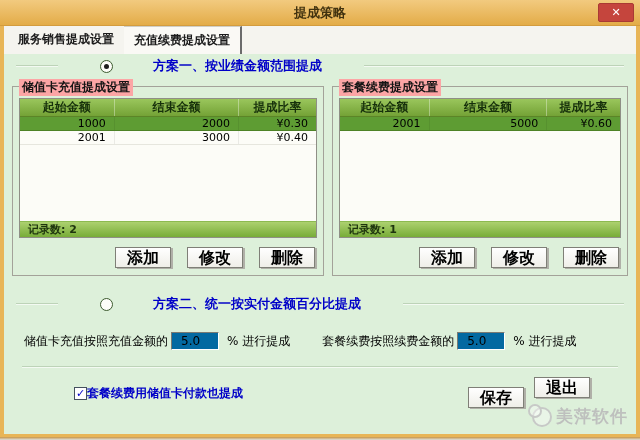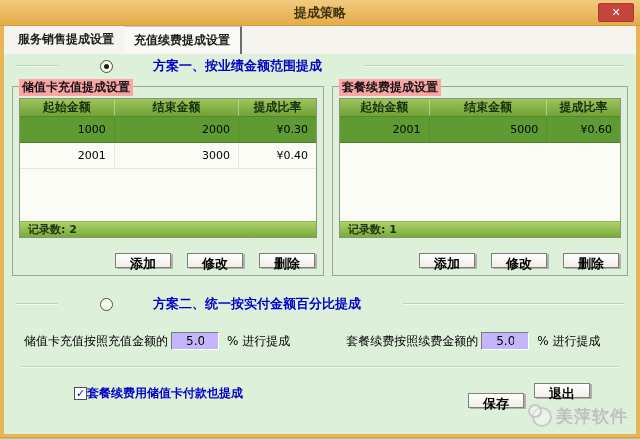--- a/index.html
+++ b/index.html
@@ -90,55 +90,55 @@
   .thead {
     display: flex; height: 18px; flex: none;
     background: linear-gradient(#9AC65C, #74A236);
     border-bottom: 1px solid #5C8527;
     font-weight: bold; color: #16300B;
   }
   .th {
     display: flex; align-items: center; justify-content: center;
     border-right: 1px solid rgba(255,255,255,0.35); font-size: 12px;
   }
-  .trow { display: flex; height: 26px; flex: none; border-bottom: 1px solid #E6E6DE; cursor: pointer; }
+  .trow { display: flex; height: 14px; flex: none; border-bottom: 1px solid #E6E6DE; cursor: pointer; }
   .trow.selected { background: #5E9C33; border-bottom-color: #4D8226; }
   .td {
     display: flex; align-items: center; justify-content: flex-end;
     padding-right: 8px; font-size: 11px; color: #000;
     border-right: 1px solid rgba(0,0,0,0.07);
   }
   .col1 { width: 32%; } .col2 { width: 42%; } .col3 { width: 26%; border-right: none; }
   .tfill { flex: 1; background: #FCFCF7; }
   .recordbar {
     height: 16px; flex: none; display: flex; align-items: center; padding-left: 8px;
     background: linear-gradient(#ACD16F, #78AC38);
     border-top: 1px solid #8CBA50;
     font-size: 11px; font-weight: bold; color: #1D330D;
   }
   .panel-buttons {
     position: absolute; right: 8px; bottom: 7px; display: flex; gap: 16px;
   }
   .btn {
-    min-width: 56px; height: 15px; padding: 0 8px;
+    min-width: 56px; height: 21px; padding: 0 8px;
     background: linear-gradient(#FFFFFF, #EFEEE8);
     border: 1px solid #7F7F77; box-shadow: 2px 1px 0 #B0B0A8;
-    font-size: 13px; font-weight: bold; color: #000; text-align: center;
+    font-size: 16px; font-weight: bold; color: #000; text-align: center;
     line-height: 19px; cursor: pointer;
   }
 
   
   .percent-row { display: flex; align-items: center; margin: 16px 0 0 20px; height: 22px; }
   .pct-group { display: flex; align-items: center; }
-  .pct-group.second { margin-left: 56px; }
+  .pct-group.second { margin-left: 32px; }
   .pct-label { font-size: 12px; color: #000; }
   .pct-input {
-    width: 48px; height: 18px; margin-left: 3px; padding: 0 14px;
+    width: 48px; height: 18px; margin-left: 3px; padding: 0 9px;
     border: 1px solid #7A7A72; border-right-color: #FFFFFF; border-bottom-color: #FFFFFF;
-    background: #c4b5fd; font-size: 12px; font-family: "DejaVu Sans", sans-serif;
+    background: #0369a1; font-size: 12px; font-family: "DejaVu Sans", sans-serif;
   }
   .pct-suffix { font-size: 12px; margin-left: 8px; color: #000; }
 
   .sep {
     margin: 14px 18px 0 18px; height: 0;
     border-top: 1px solid #BDD3B8; border-bottom: 1px solid #F3FAF2;
   }
 
   
   .check-row { display: flex; align-items: center; margin: 17px 0 0 70px; }

